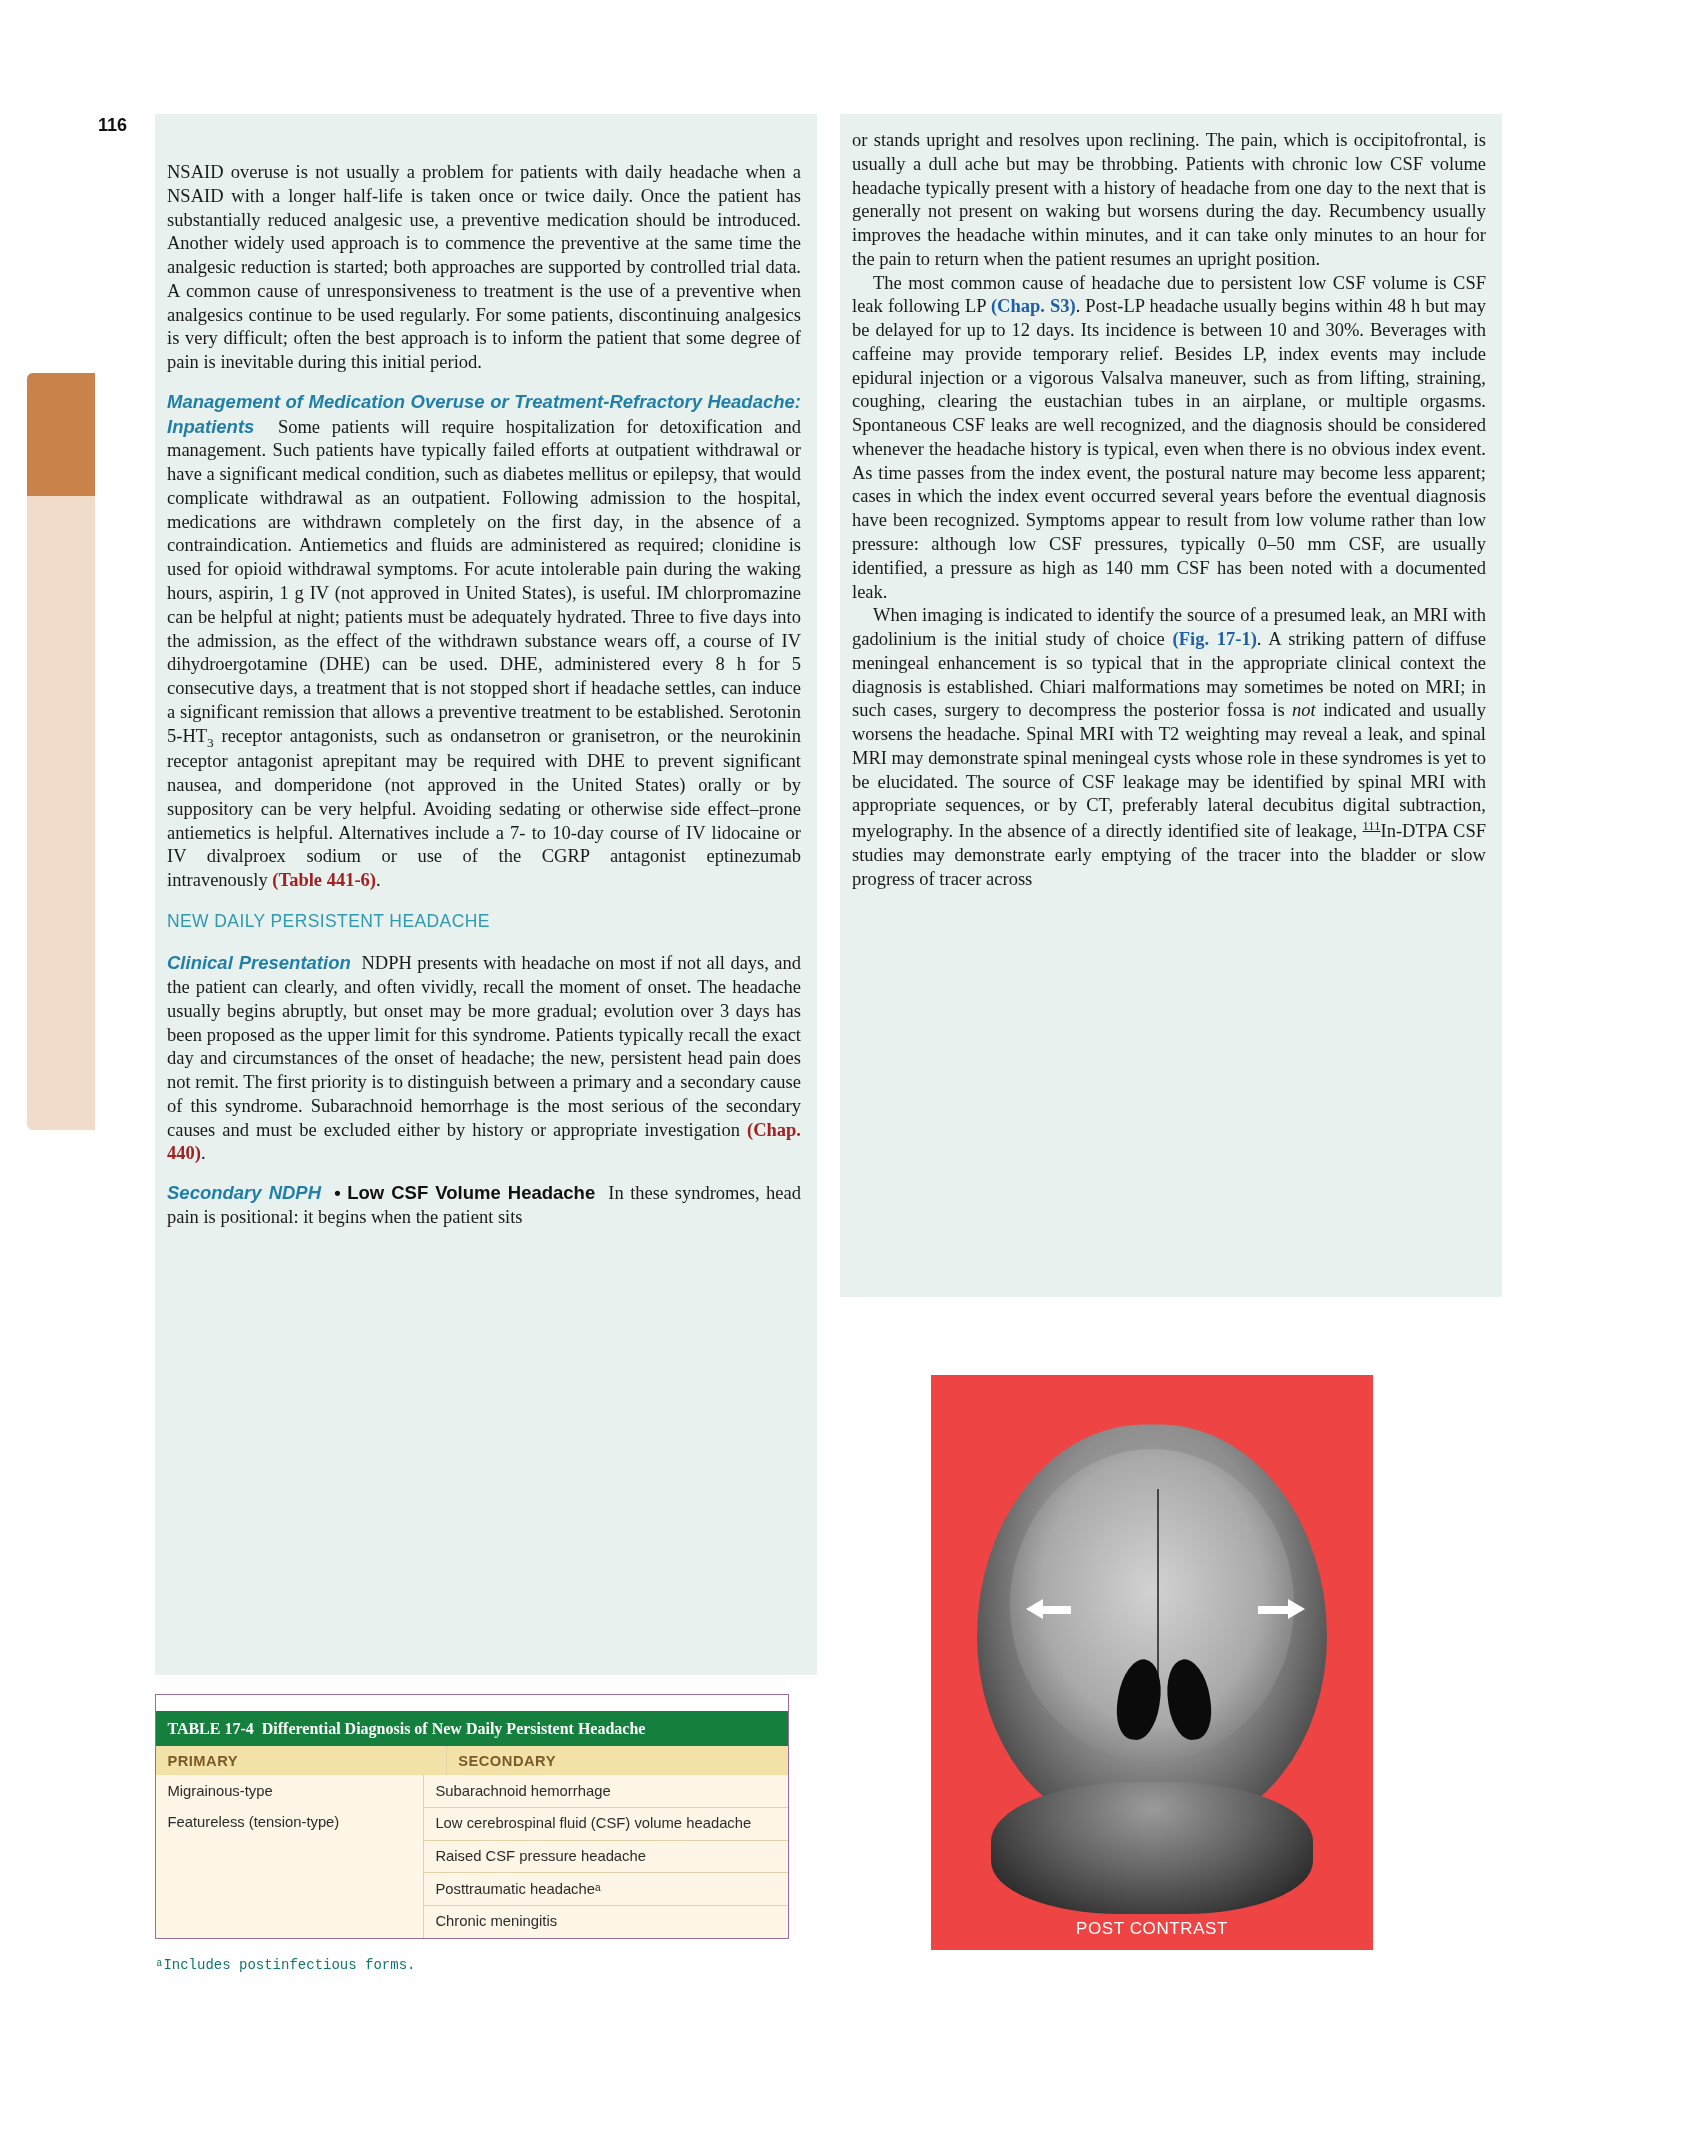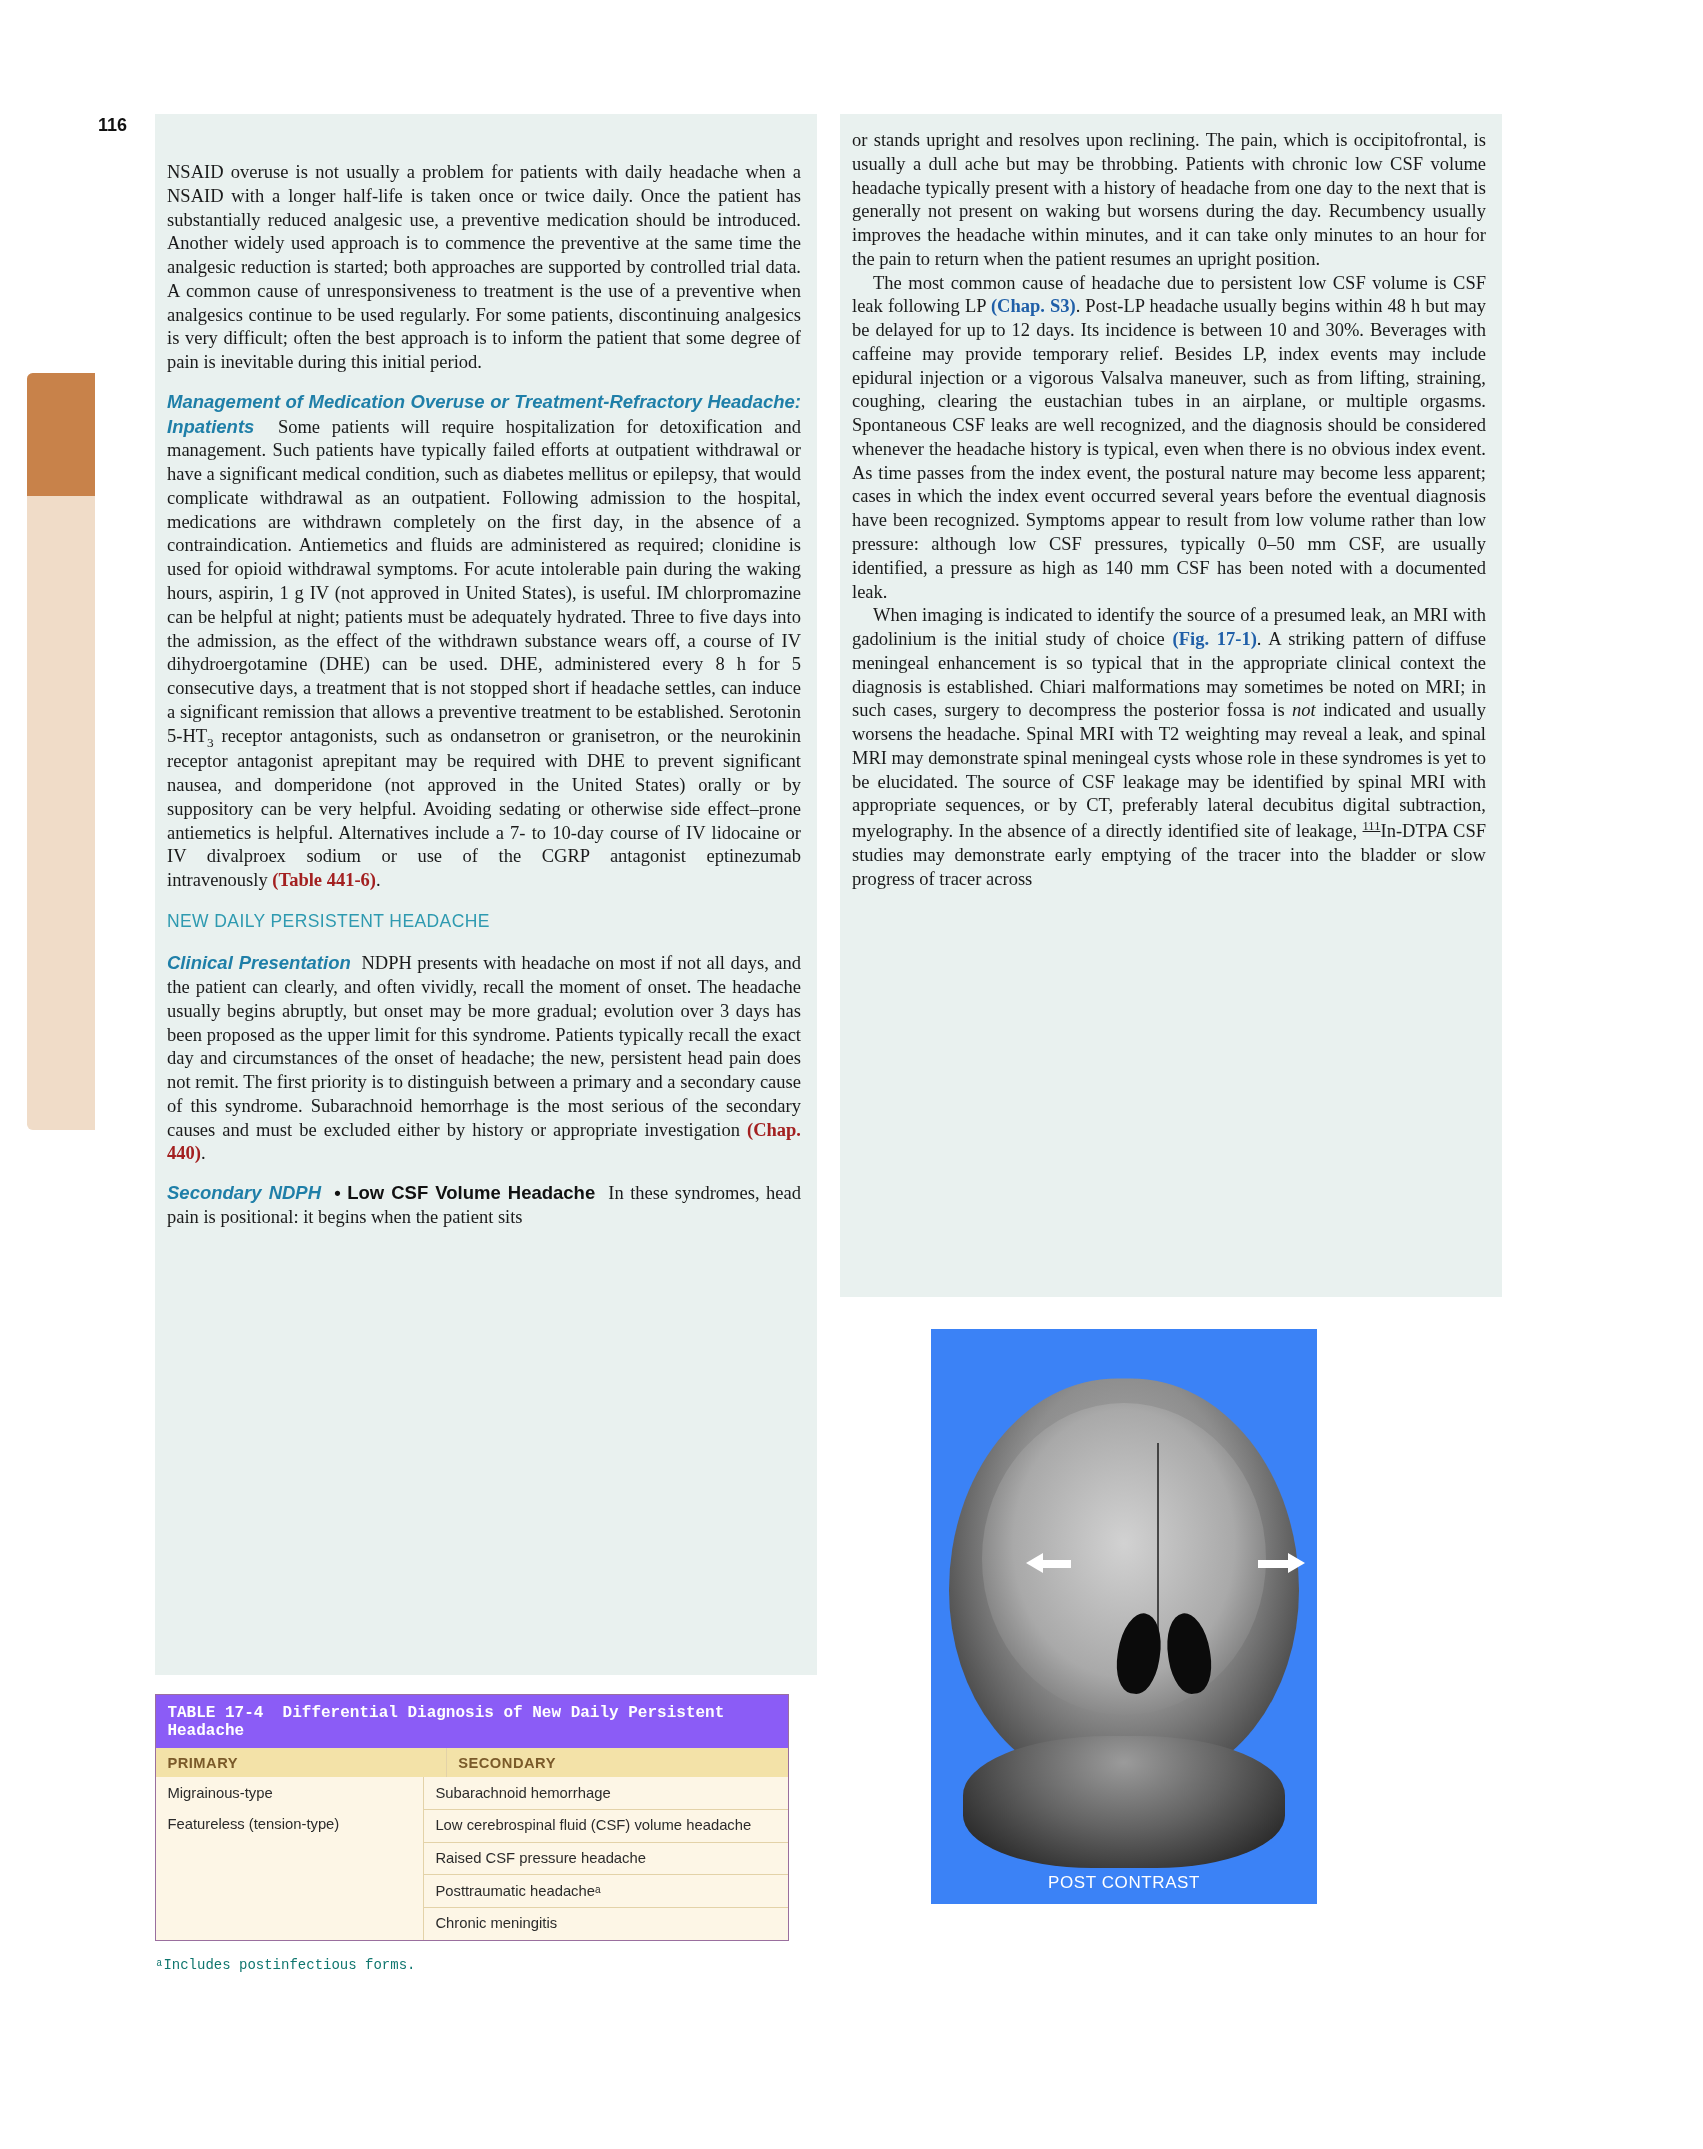--- a/index.html
+++ b/index.html
@@ -134,26 +134,27 @@
   
   .table-wrap {
     position: absolute;
     left: 155px;
     top: 1694px;
     width: 632px;
     font-family: "Liberation Sans", sans-serif;
     border: 0.9px solid #9a6f9e;
   }
   .tbl-title {
-    background: #8b5cf6;
+    background: #15803d;
     color: #ffffff;
     font-size: 16px;
     font-weight: bold;
     padding: 8.5px 11.4px;
-    font-family: Liberation Mono, monospace;
+    font-family: Liberation Serif, serif;
+    margin-top: 16px;
   }
   .tbl-title .num { font-weight: bold; }
   .tbl-head {
     display: flex;
     background: #f3e2a8;
     color: #7a5a2a;
     font-size: 14.7px;
     font-weight: bold;
     letter-spacing: 0.5px;
   }
@@ -180,25 +181,26 @@
   }
 
   
   .figure {
     position: absolute;
     left: 931px;
     top: 1329px;
     width: 454px;
   }
   .mri {
-    width: 386px;
+    width: 442px;
     height: 575px;
-    background: #3b82f6;
+    background: #ef4444;
     position: relative;
     overflow: hidden;
+    margin-top: 46px;
   }
   .brain-outer {
     position: absolute;
     left: 50%;
     top: 44%;
     transform: translate(-50%, -50%);
     width: 350px;
     height: 407px;
     border-radius: 48% 48% 44% 44% / 52% 52% 48% 48%;
     background: radial-gradient(ellipse at 50% 40%, #b9b9b9 0%, #8e8e8e 48%, #4a4a4a 78%, #1a1a1a 100%);

